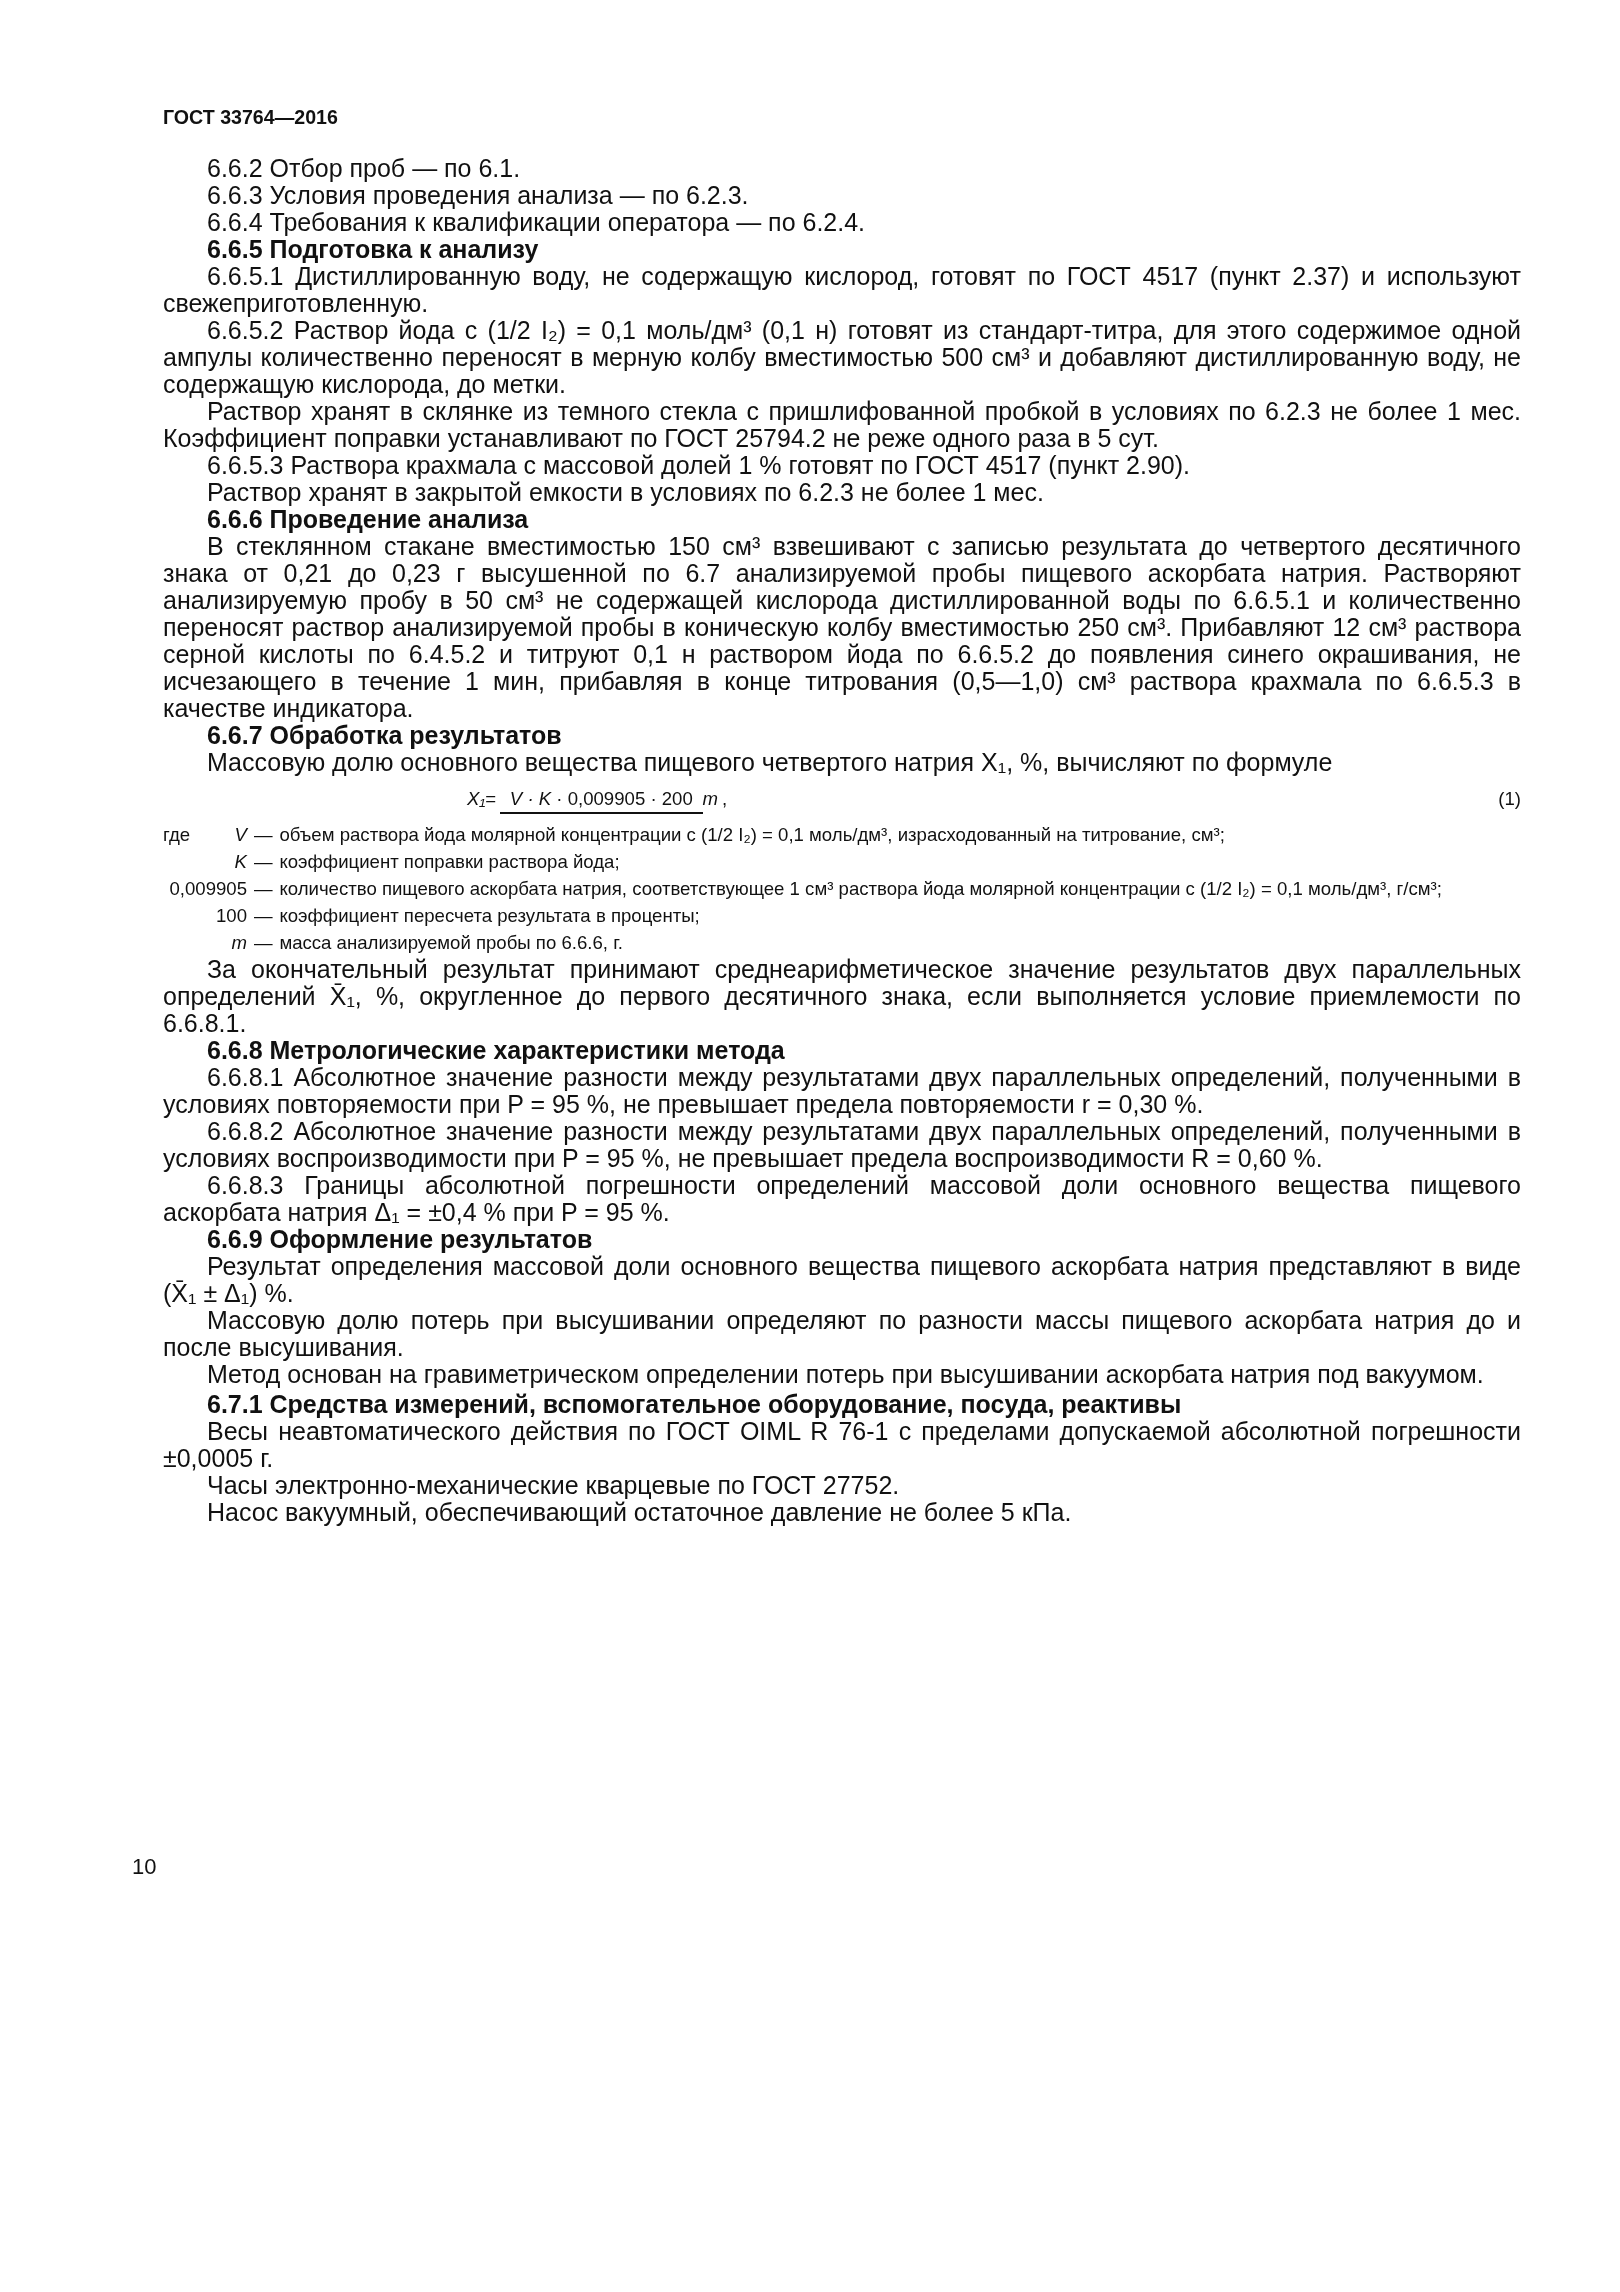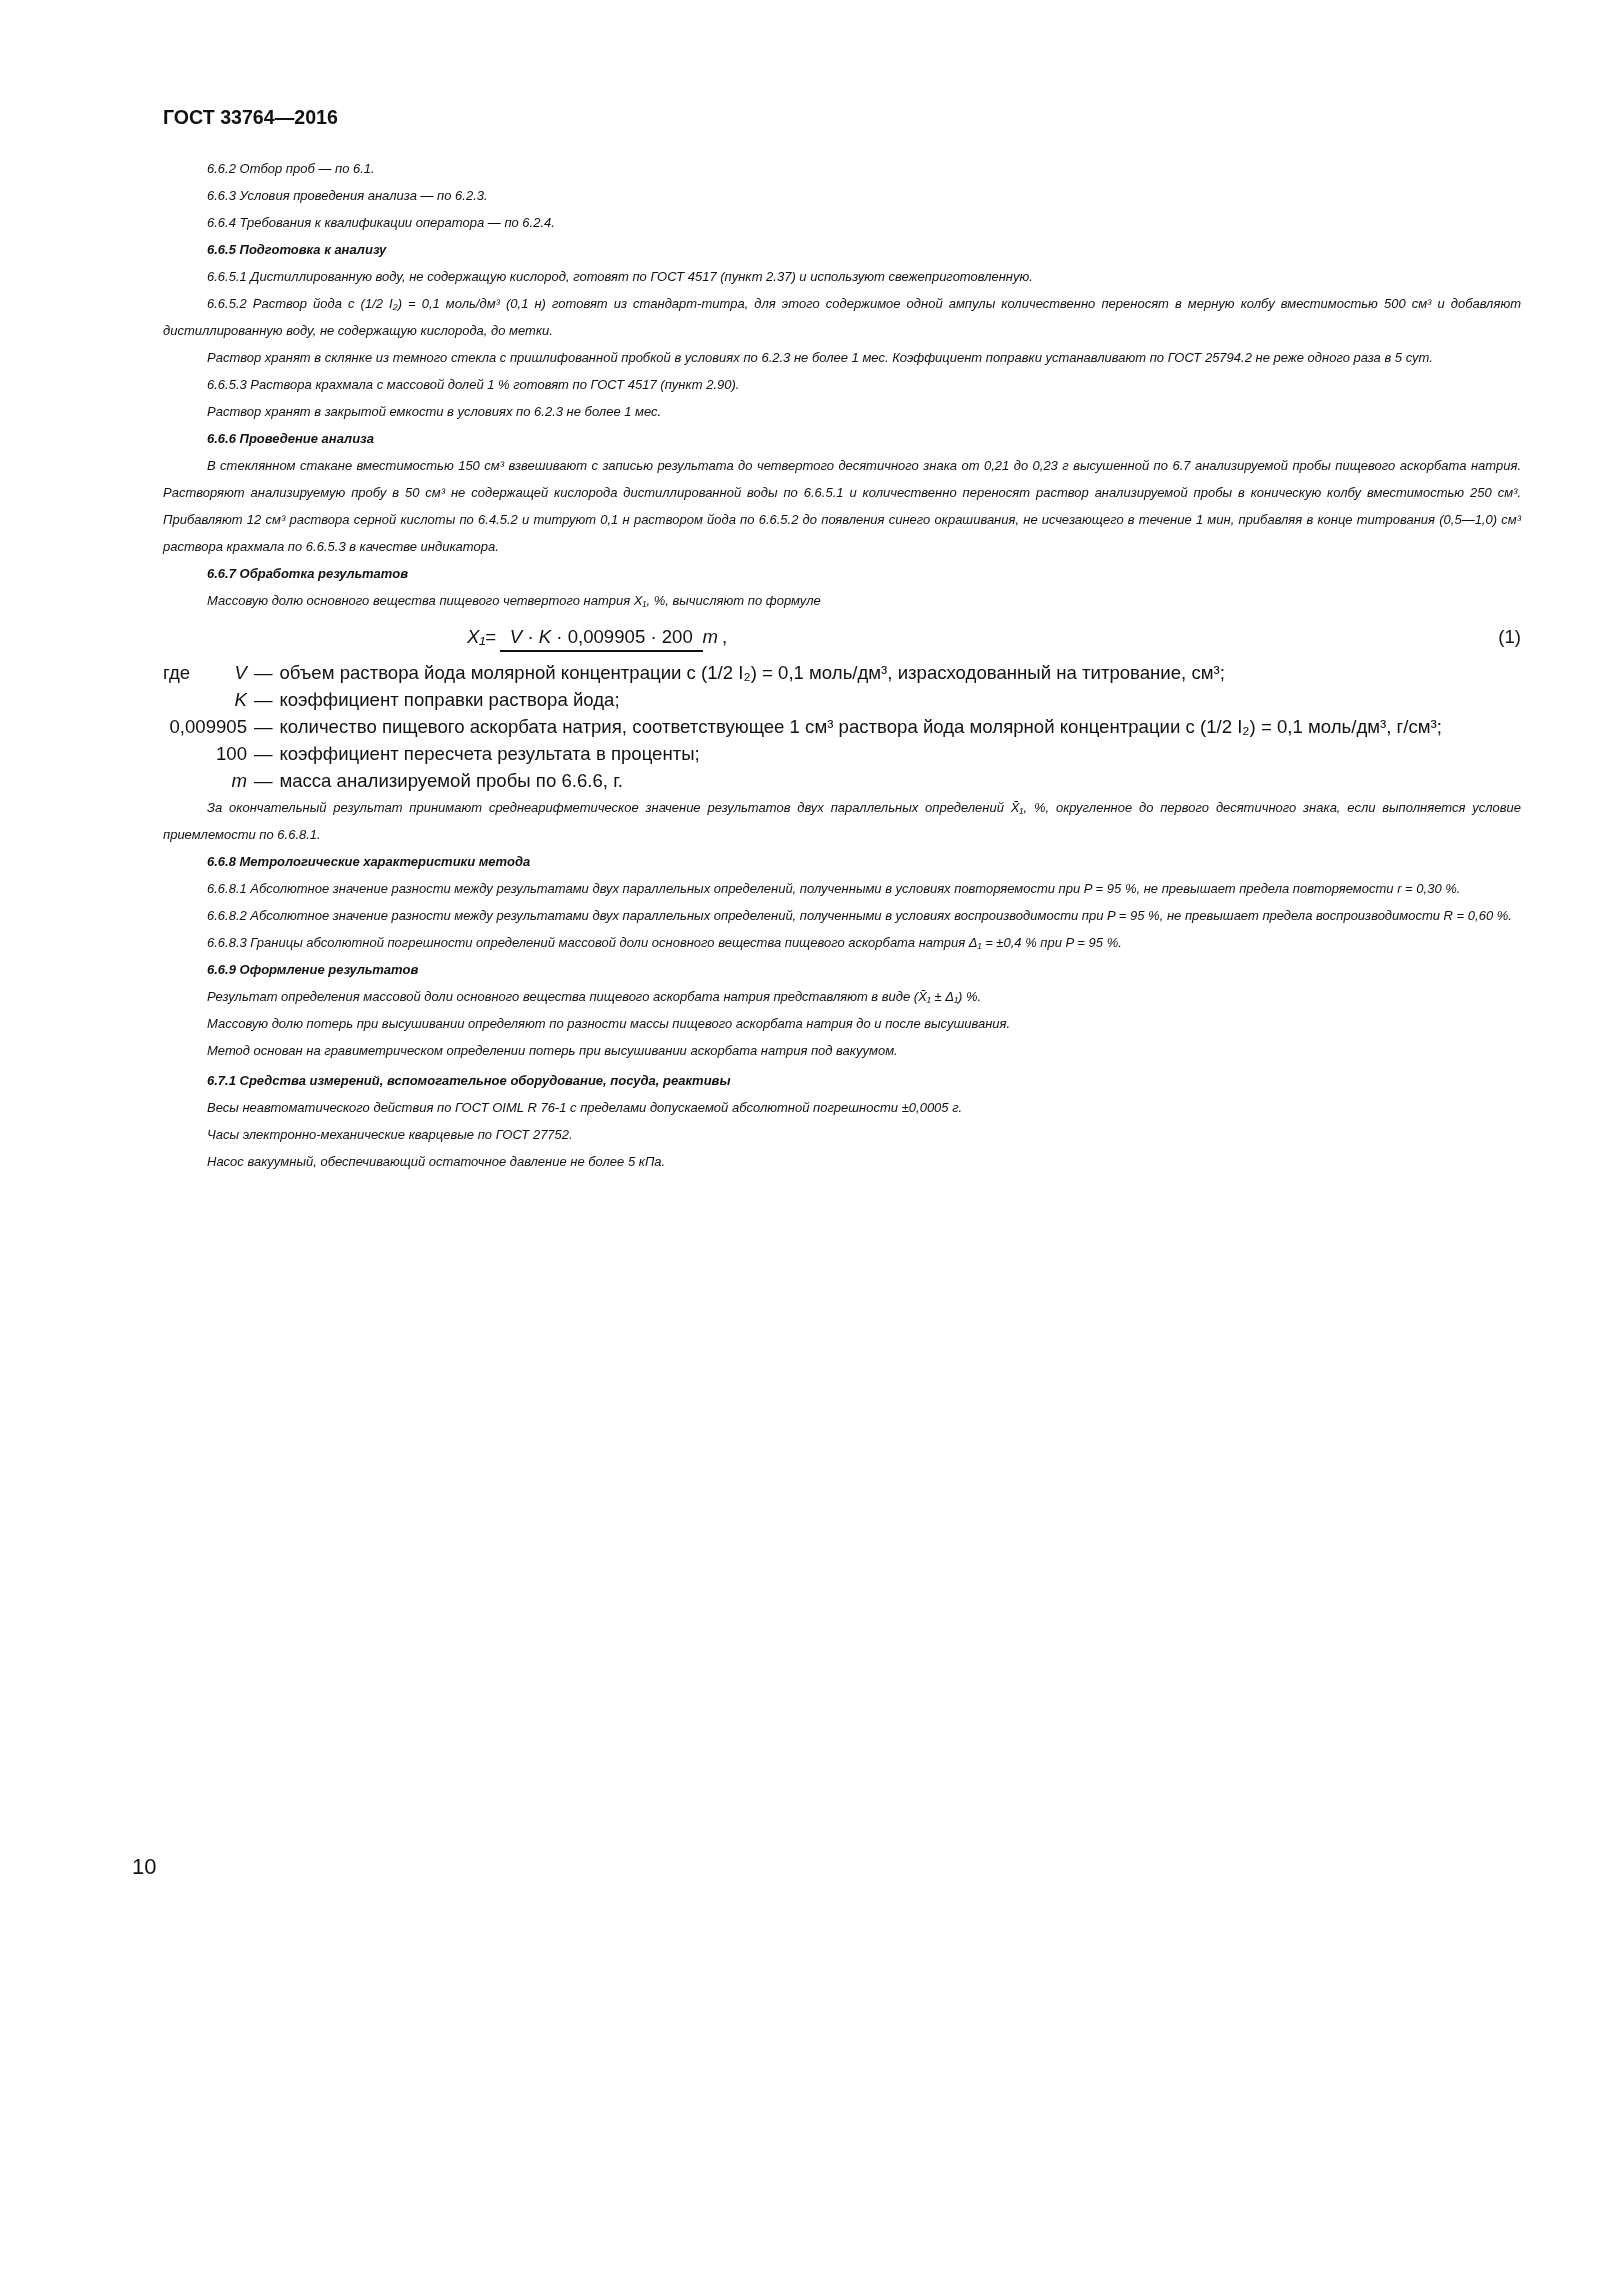--- a/index.html
+++ b/index.html
@@ -17,26 +17,25 @@
     left:143px; top:106px;
     width:1358px;
     margin-left:20px;
   }
   .running-header {
     font-weight:bold;
     font-size:19.6px;
     margin:0 0 25.5px 0;
   }
   .p {
-    font-size:13px;
+    font-size:25px;
     line-height:27px;
     margin:0;
     text-indent:44px;
     text-align:justify;
-    font-style:italic;
   }
   .p.bold { font-weight:bold; }
   .p.sp-top { margin-top:11.8px; }
   .p.sp-bottom { margin-bottom:17.6px; }
   .p.sp-top-sm { margin-top:3.9px; }
   .formula-row {
     display:flex;
     align-items:center;
     font-size:18.6px;
     line-height:23.5px;

